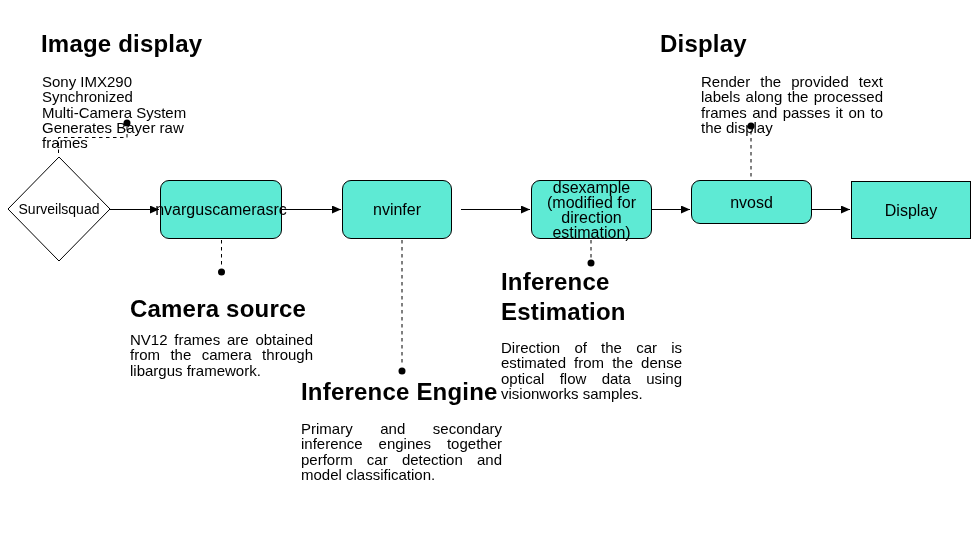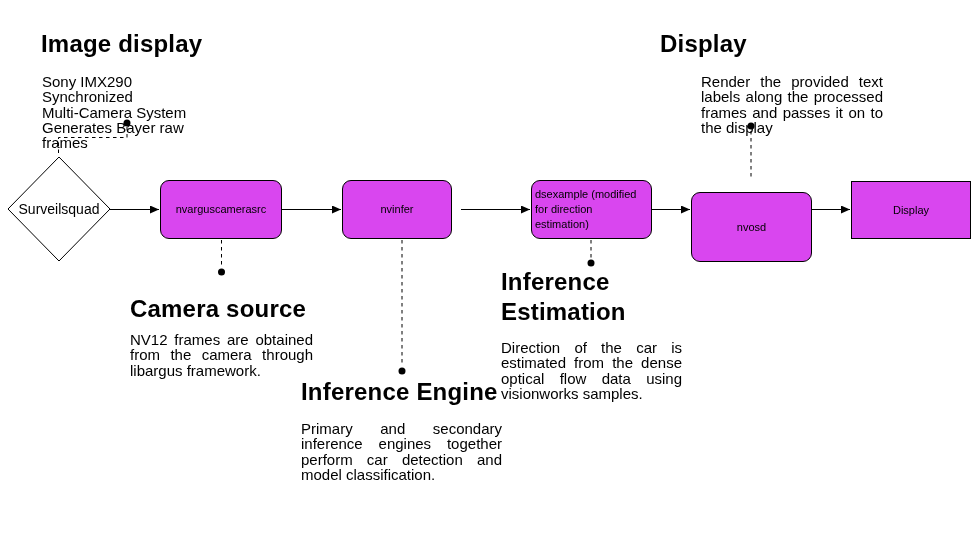--- a/index.html
+++ b/index.html
@@ -19,27 +19,27 @@
   .connector-layer {
     position: absolute;
     left: 0;
     top: 0;
     width: 977px;
     height: 544px;
   }
   .node {
     position: absolute;
     box-sizing: border-box;
-    background: #d946ef;
+    background: #5eead4;
     border: 1px solid #000000;
     display: flex;
     align-items: center;
     justify-content: center;
-    text-align: left;
-    font-size: 11px;
+    text-align: center;
+    font-size: 16px;
     line-height: 15px;
     padding: 2px 3px;
   }
   .node.rounded { border-radius: 9px; }
   .node.rect { border-radius: 0; }
   .diamond-label {
     position: absolute;
     display: flex;
     align-items: center;
     justify-content: center;
@@ -62,21 +62,21 @@
     white-space: pre-line;
   }
   .ann-body.justify {
     white-space: normal;
     text-align: justify;
   }
   
   #node-nvarguscamerasrc { left: 160px; top: 180px; width: 122px; height: 59px; }
   #node-nvinfer          { left: 342px; top: 180px; width: 110px; height: 59px; }
   #node-dsexample        { left: 531px; top: 180px; width: 121px; height: 59px; }
-  #node-nvosd            { left: 691px; top: 180px; width: 121px; height: 70px; margin-top: 12px; }
+  #node-nvosd            { left: 691px; top: 180px; width: 121px; height: 44px; }
   #node-display          { left: 851px; top: 181px; width: 120px; height: 58px; }
   #diamond-label         { left: 11px;  top: 196px; width: 96px;  height: 26px; }
   
   #ann-image-sensor-title        { left: 41px;  top: 29px; }
   #ann-image-sensor-body         { left: 42px;  top: 74px;  width: 175px; }
   #ann-display-title             { left: 660px; top: 29px; }
   #ann-display-body              { left: 661px; top: 74px;  width: 182px; margin-left: 40px; }
   #ann-camera-source-title       { left: 130px; top: 278px; margin-top: 16px; }
   #ann-camera-source-body        { left: 130px; top: 321px; width: 183px; margin-top: 11px; }
   #ann-inference-engine-title    { left: 301px; top: 377px; }

